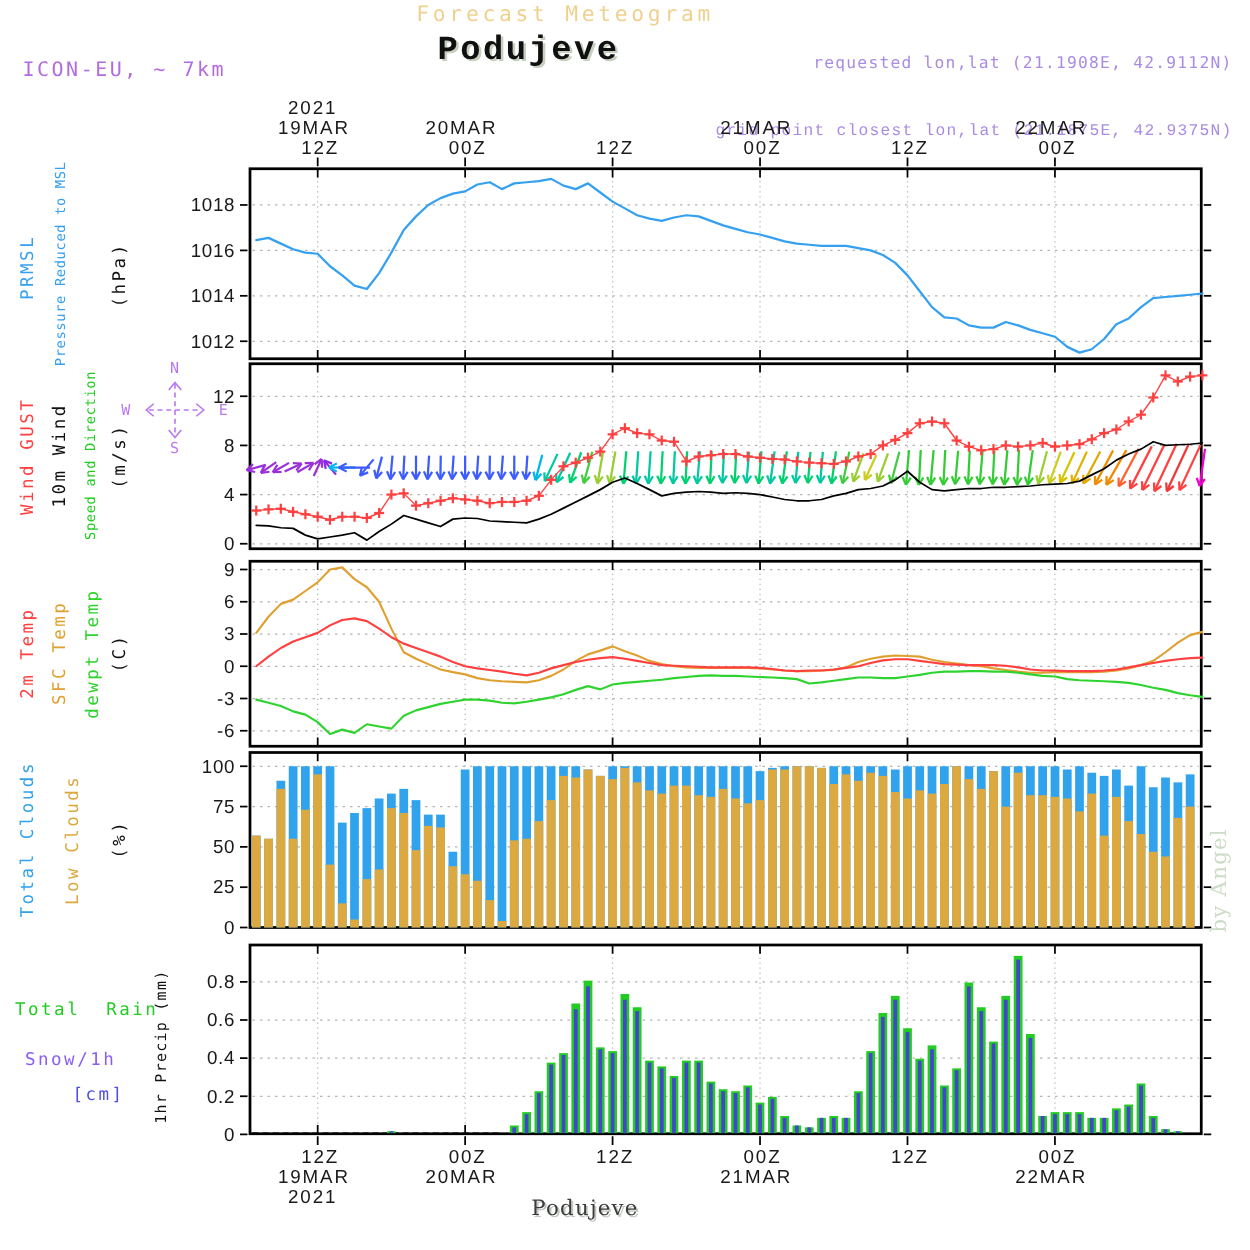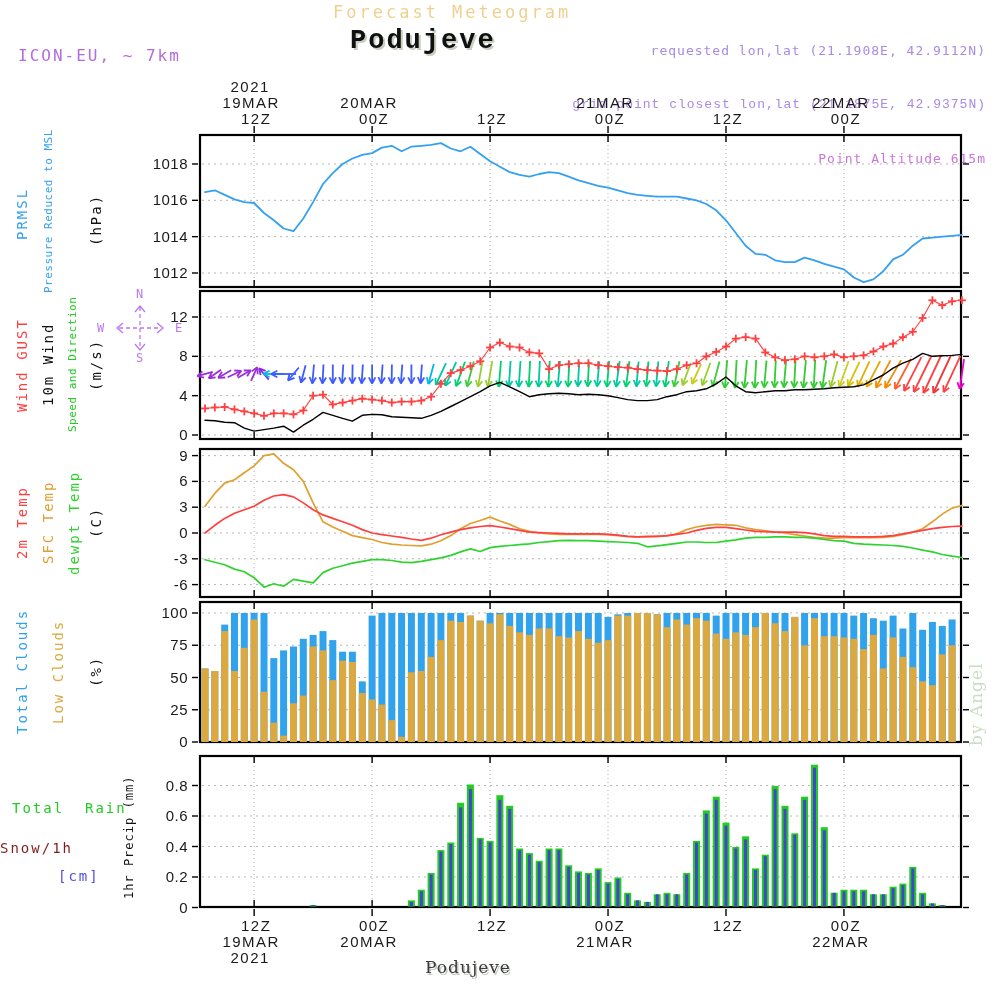--- a/index.html
+++ b/index.html
@@ -36,21 +36,20 @@
 </head>
 <body>
 
 <div class="page">
 
   <div class="hdr-title" style="color: rgb(239, 209, 143);">Forecast Meteogram</div>
   <div class="station-title">Podujeve</div>
   <div class="hdr-right">
     <div style="color: rgb(169, 139, 226);">requested lon,lat (21.1908E, 42.9112N)</div>
     <div style="color: rgb(169, 139, 226); font-family: Liberation Mono, monospace;">grid point closest lon,lat (21.1875E, 42.9375N)</div>
-    <div style="color: rgb(203, 116, 220);">Point Altitude 615m</div>
   </div>
   <div class="hdr-model" style="color: rgb(179, 107, 224);">ICON-EU, ~ 7km</div>
 
   <div class="vlabel" style="left: 14px; top: 240px; color: rgb(53, 160, 240);">PRMSL</div>
   <div class="vlabel-sm" style="left: 42px; top: 293px; color: rgb(53, 160, 240);">Pressure Reduced to MSL</div>
   <div class="vlabel" style="left: 88px; top: 246px; color: rgb(17, 17, 17);">(hPa)</div>
 
   <div class="vlabel" style="left: 14px; top: 412px; color: rgb(255, 64, 64);">Wind GUST</div>
   <div class="vlabel" style="left: 40px; top: 406px; color: rgb(17, 17, 17);">10m Wind</div>
   <div class="vlabel-sm" style="left: 66px; top: 432px; color: rgb(34, 204, 34);">Speed and Direction</div>
@@ -76,21 +75,21 @@
   <div class="vlabel" style="left: 14px; top: 559px; color: rgb(255, 64, 64);">2m Temp</div>
   <div class="vlabel" style="left: 40px; top: 564px; color: rgb(224, 160, 48);">SFC Temp</div>
   <div class="vlabel" style="left: 66px; top: 575px; color: rgb(47, 211, 47);">dewpt Temp</div>
   <div class="vlabel" style="left: 88px; top: 538px; color: rgb(17, 17, 17);">(C)</div>
 
   <div class="vlabel" style="left: 14px; top: 734px; color: rgb(49, 162, 236);">Total Clouds</div>
   <div class="vlabel" style="left: 50px; top: 724px; color: rgb(219, 169, 64);">Low Clouds</div>
   <div class="vlabel" style="left: 88px; top: 687px; color: rgb(17, 17, 17);">(%)</div>
 
   <div class="hlabel" style="left: 12px; top: 800px; color: rgb(34, 204, 34);">Total  Rain</div>
-  <div class="hlabel" style="left: 0; top: 840px; color: #7f1d1d;">Snow/1h</div>
+  <div class="hlabel" style="left: 20px; top: 840px; color: #8b5cf6;">Snow/1h</div>
   <div class="hlabel" style="left: 58px; top: 868px; color: rgb(80, 80, 224);">[cm]</div>
   <div class="vlabel-md" style="left: 122px; top: 899px; color: rgb(17, 17, 17);">1hr Precip (mm)</div>
 
   <svg id="svg-pressure" class="panel-svg" style="top:134px;" width="763" height="154">
       <g>
         <line x1="3" y1="139" x2="760" y2="139" stroke="#b5b5b5" stroke-width="1" stroke-dasharray="2 4"></line>
         <line x1="3" y1="102.66" x2="760" y2="102.66" stroke="#b5b5b5" stroke-width="1" stroke-dasharray="2 4"></line>
         <line x1="3" y1="66.32" x2="760" y2="66.32" stroke="#b5b5b5" stroke-width="1" stroke-dasharray="2 4"></line>
         <line x1="3" y1="29.97999999999999" x2="760" y2="29.97999999999999" stroke="#b5b5b5" stroke-width="1" stroke-dasharray="2 4"></line>
         <line x1="55.15" y1="3" x2="55.15" y2="151" stroke="#b5b5b5" stroke-width="1" stroke-dasharray="1 3"></line>

